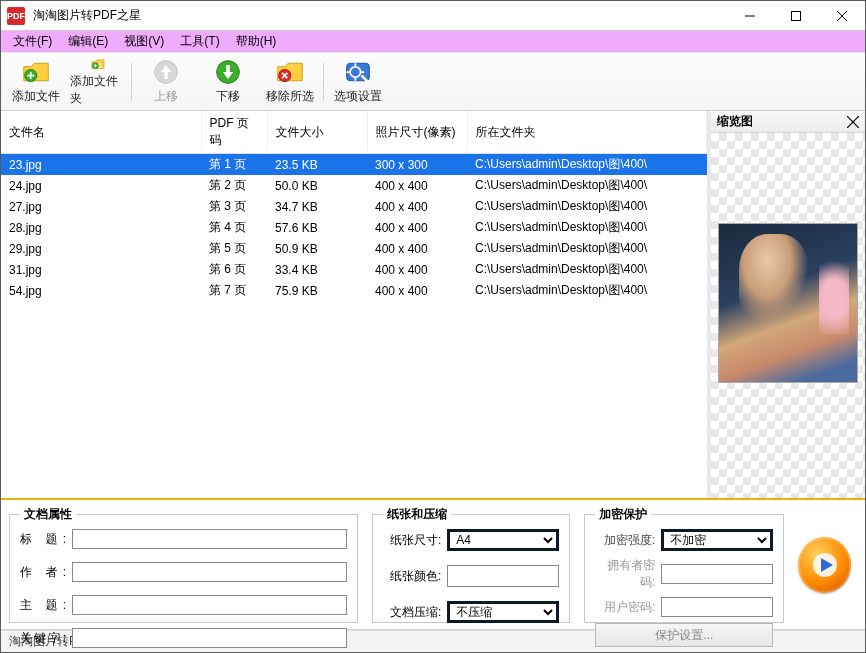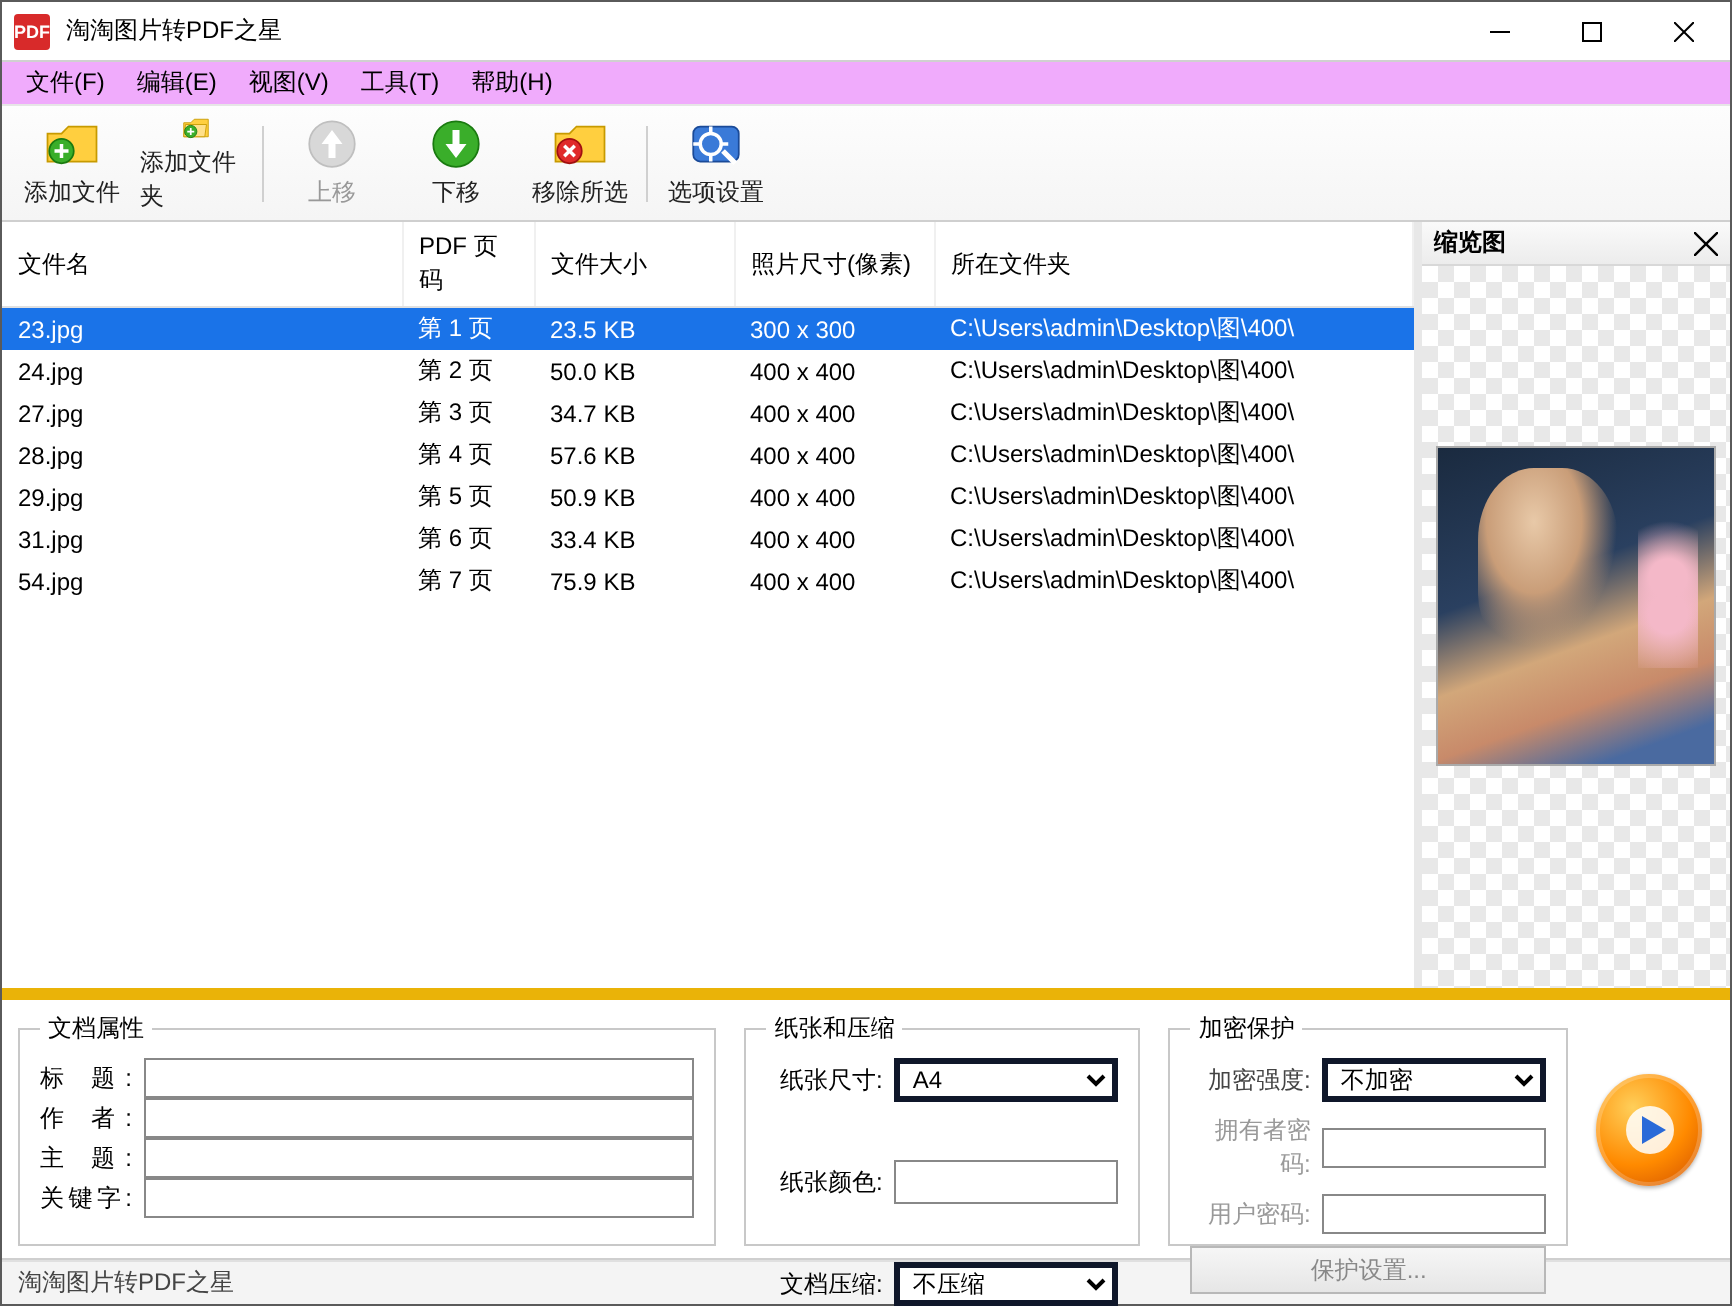--- a/index.html
+++ b/index.html
@@ -17,40 +17,40 @@
 .menu-item { padding: 2px 8px; }
 
 .toolbar { height: 58px; display: flex; align-items: center; background: linear-gradient(#fdfdfd,#f5f5f5); border-bottom: 1px solid #cfcfcf; padding: 2px 6px; gap: 4px; }
 .tool-btn { width: 58px; height: 52px; display: flex; flex-direction: column; align-items: center; justify-content: center; border: 1px solid transparent; border-radius: 3px; gap: 2px; }
 .tool-btn.sep-after { margin-right: 6px; position: relative; }
 .tool-btn.sep-after::after { content:""; position:absolute; right:-6px; top:6px; bottom:6px; width:1px; background:#d0d0d0; }
 .tool-icon { width: 28px; height: 28px; position: relative; }
 .tool-label { font-size: 12px; color: #222; }
 .tool-btn.disabled .tool-label { color: #999; }
 
-.middle { flex: 1; display: flex; border-bottom: 6px solid #eab308; min-height: 0; }
+.middle { flex: 1; display: flex; border-bottom: 2px solid #eab308; min-height: 0; }
 .table-wrap { flex: 1; display: flex; flex-direction: column; border-right: none; min-width: 0; }
 table { border-collapse: collapse; width: 100%; table-layout: fixed; }
 thead th { text-align: left; font-weight: normal; padding: 4px 8px; background: #fff; border-bottom: 1px solid #e0e0e0; border-right: 1px solid #f0f0f0; }
 tbody td { padding: 2px 8px; white-space: nowrap; overflow: hidden; text-overflow: ellipsis; }
 tbody tr.selected td { background: #1a73e8; color: #fff; }
 
 .preview { width: 158px; border-left: 4px solid #e8e8e8; display: flex; flex-direction: column; }
 .preview-header { height: 22px; display: flex; align-items: center; background: linear-gradient(#fafafa,#ececec); border-bottom: 1px solid #d8d8d8; padding: 0 6px; font-weight: bold; }
 .preview-header .sp { flex:1; }
 .preview-close { width: 12px; height: 12px; }
 .checker { flex:1; background-image: linear-gradient(45deg,#e8e8e8 25%,transparent 25%,transparent 75%,#e8e8e8 75%),linear-gradient(45deg,#e8e8e8 25%,transparent 25%,transparent 75%,#e8e8e8 75%); background-size: 16px 16px; background-position: 0 0, 8px 8px; background-color: #fff; display:flex; align-items:flex-start; justify-content:center; padding-top: 90px; }
 .thumb { width: 140px; height: 160px; background: linear-gradient(160deg,#1a2a3f 0%, #2a4060 40%, #d2a77a 60%, #c88a6a 75%, #4a6aa0 90%); border: 1px solid #aaa; position: relative; overflow:hidden; }
 .thumb::before { content:""; position:absolute; left:20px; top:10px; width:70px; height:90px; background: radial-gradient(ellipse at 40% 30%, #e8c9a8 0%, #c99d78 40%, transparent 70%); border-radius: 40% 40% 30% 30%; }
 .thumb::after { content:""; position:absolute; right:8px; top:20px; width:30px; height:90px; background: radial-gradient(circle, #f4b8c8 20%, transparent 60%), radial-gradient(circle at 50% 70%, #f4b8c8 15%, transparent 50%); }
 
 .bottom { height: 130px; display: flex; padding: 6px 8px; gap: 14px; border-bottom: 1px solid #cfcfcf; background: #fff; }
 fieldset { border: 1px solid #c8c8c8; padding: 6px 10px 8px; position: relative; }
-fieldset > legend { padding: 0 4px; font-size: 12px; }
-.col { display: flex; flex-direction: column; gap: 0; }
+fieldset > legend { padding: 0 4px; font-size: 12px; font-weight: bold; }
+.col { display: flex; flex-direction: column; gap: 13px; }
 .row { display: flex; align-items: center; gap: 6px; }
 .lbl { width: 46px; text-align: justify; text-align-last: justify; }
 .lbl2 { width: 58px; text-align: right; }
 .lbl3 { width: 60px; text-align: right; color: #444; }
 .lbl3.dis { color: #999; }
 input[type=text] { border: 1px solid #888; height: 20px; padding: 0 4px; background: #fff; }
 input[type=text]:disabled { background: #fff; color:#999; }
 select { border: 3px solid #0f172a; height: 22px; background: #fff; padding: 0 2px; }
 .swatch { width: 112px; height: 22px; border: 1px solid #888; background: #fff; }
 .protect-btn { width: 178px; height: 24px; background: linear-gradient(#f6f6f6,#e6e6e6); border: 1px solid #b8b8b8; color: #888; }
@@ -250,21 +250,21 @@
           </div>
         <div class="row">
             <span class="lbl">关键字:</span>
             <input type="text" style="flex: 1 1 0%;" value="">
           </div>
       </div>
     </fieldset>
 
     <fieldset style="width:188px">
       <legend>纸张和压缩</legend>
-      <div class="col" style="gap:29px">
+      <div class="col" style="gap:14px">
         <div class="row">
             <span class="lbl2">纸张尺寸:</span>
             <select style="width:112px"><option>A4</option></select>
           </div>
         <div class="row">
             <span class="lbl2">纸张颜色:</span>
             <div class="swatch"></div>
           </div>
         <div class="row">
             <span class="lbl2">文档压缩:</span>

